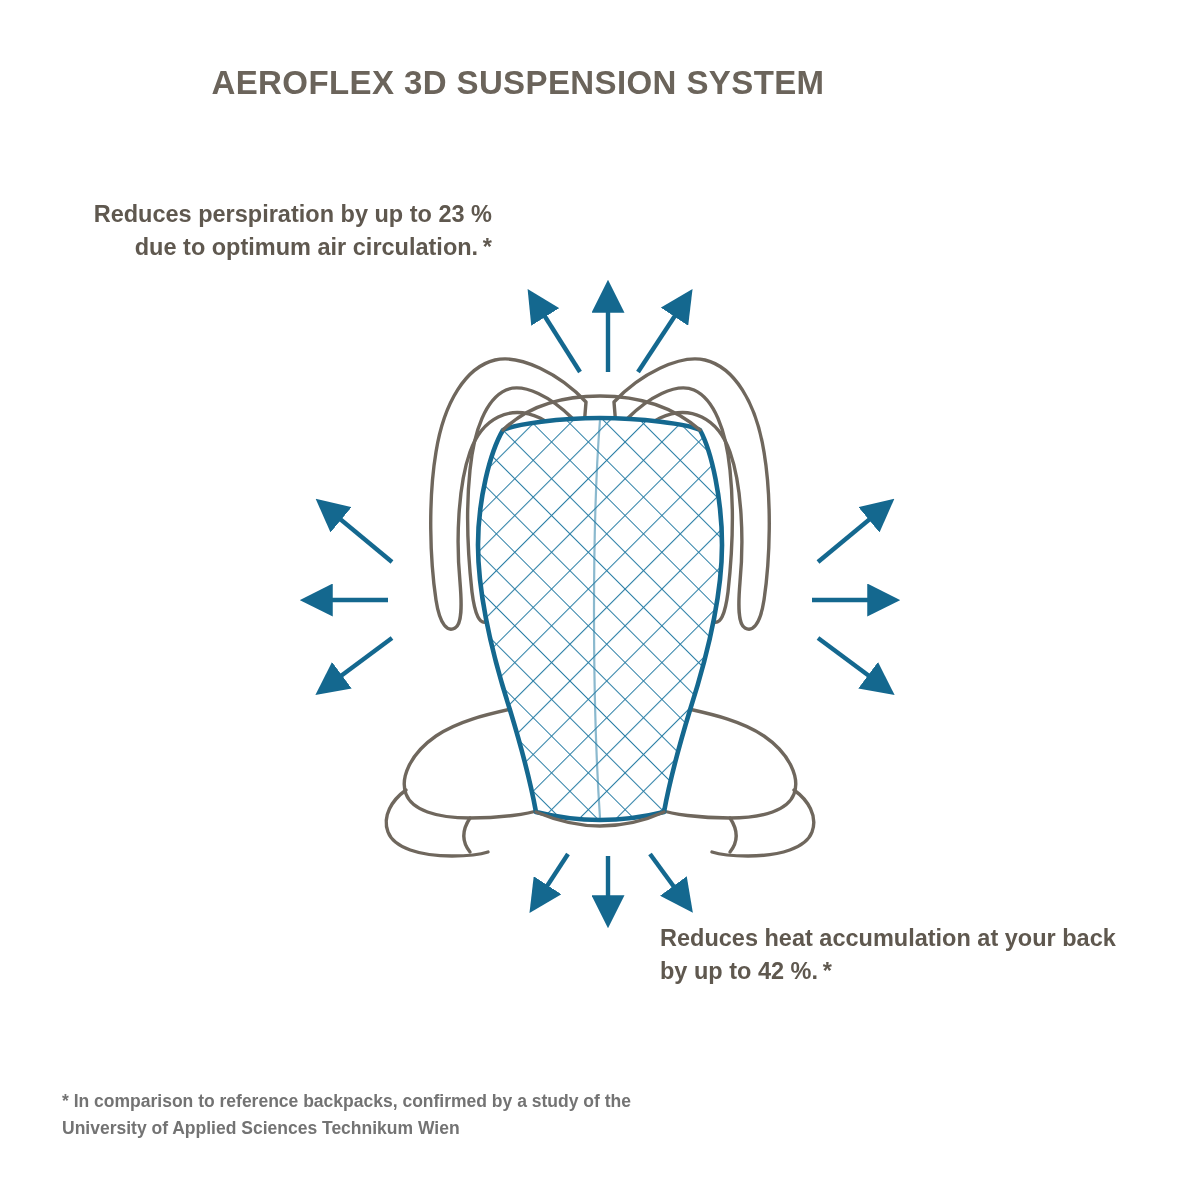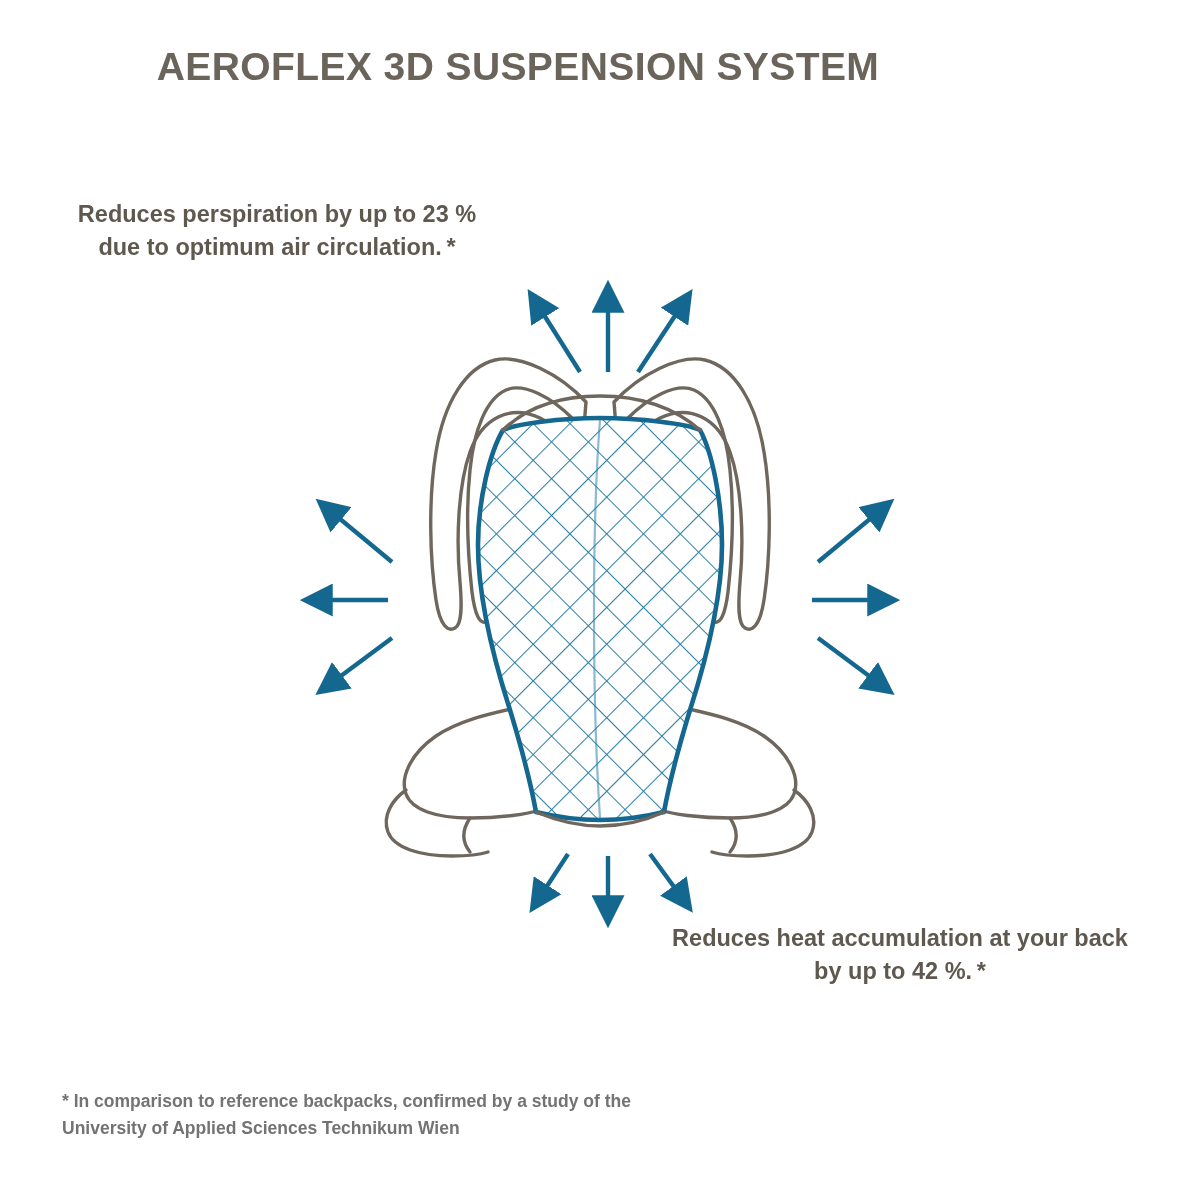--- a/index.html
+++ b/index.html
@@ -15,48 +15,48 @@
     overflow: hidden;
     position: relative;
   }
   #stage {
     position: relative;
     width: 1200px;
     height: 1200px;
   }
   .title {
     position: absolute;
-    top: 45px;
+    top: 64px;
     left: 0;
     width: 1036px;
     text-align: center;
-    font-size: 39px;
+    font-size: 33px;
     font-weight: bold;
     letter-spacing: 0.4px;
     color: #6b645b;
   }
   .callout {
     position: absolute;
     font-size: 23.5px;
     font-weight: bold;
     line-height: 1.42;
     color: #5f584f;
     white-space: pre-line;
   }
   .callout-left {
     top: 198px;
     left: 62px;
     width: 430px;
-    text-align: center;
+    text-align: right;
   }
   .callout-right {
     top: 922px;
     left: 660px;
     width: 480px;
-    text-align: center;
+    text-align: left;
   }
   .footnote {
     position: absolute;
     top: 1088px;
     left: 62px;
     width: 900px;
     font-size: 17.5px;
     font-weight: bold;
     line-height: 1.55;
     color: #737373;

